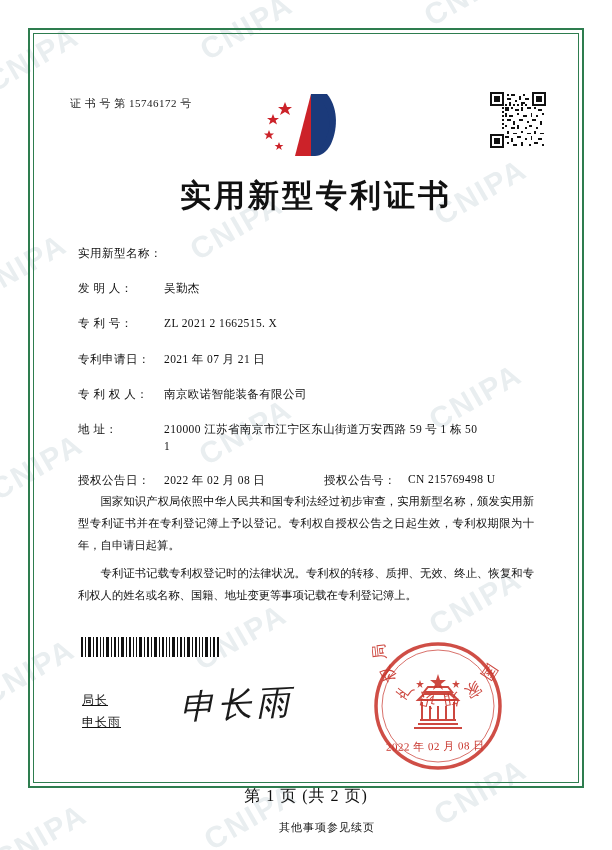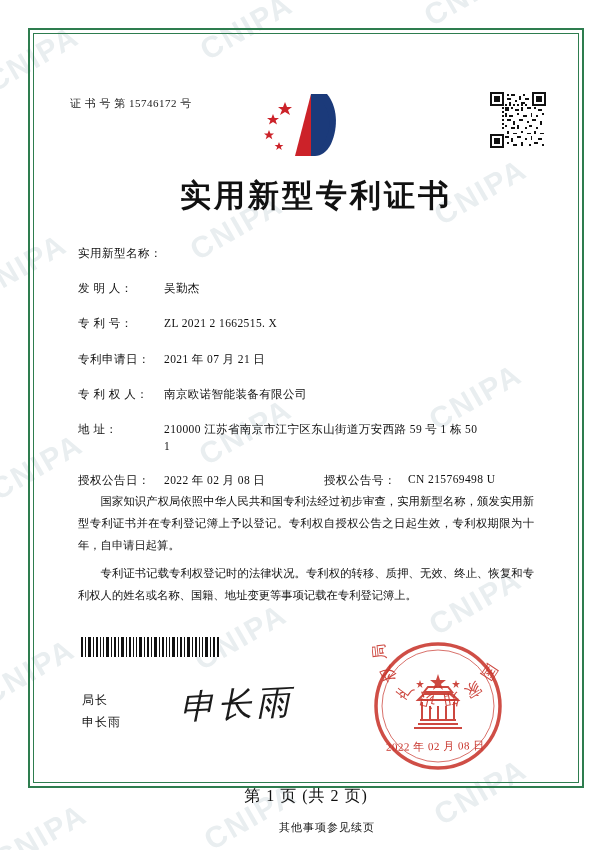--- a/index.html
+++ b/index.html
@@ -195,20 +195,21 @@
 
   
   .sig-block {
     position: absolute;
     left: 82px;
     top: 690px;
     font-size: 12px;
     line-height: 1.8;
     color: #111;
     letter-spacing: 1px;
+    text-decoration: underline;
   }
   .handwriting {
     position: absolute;
     left: 180px;
     top: 682px;
     font-size: 34px;
     font-family: "DejaVu Serif", serif;
     color: #1b1b1b;
     font-style: italic;
     letter-spacing: 4px;

